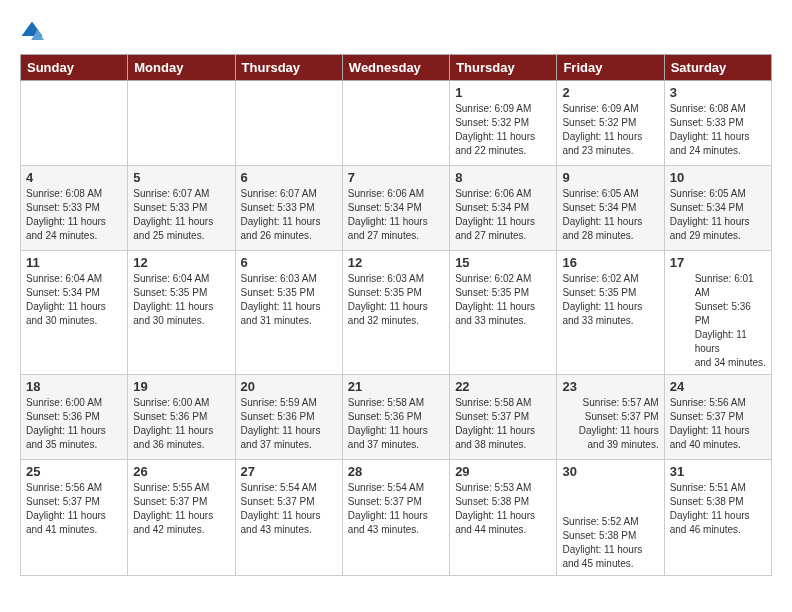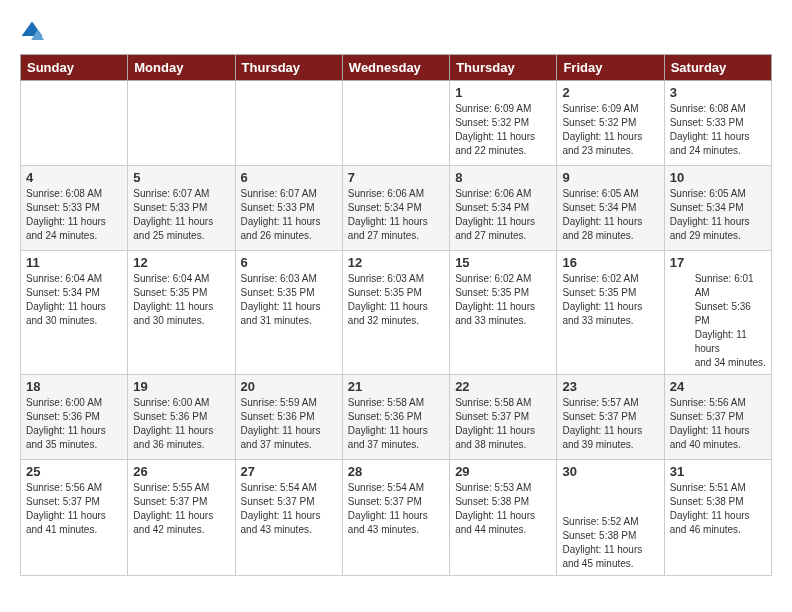--- a/index.html
+++ b/index.html
@@ -286,21 +286,21 @@
         </td>
         <td>
           <span class="day-number">22</span>
           <div class="day-info" style="white-space: pre-line;">Sunrise: 5:58 AM
 Sunset: 5:37 PM
 Daylight: 11 hours
 and 38 minutes.</div>
         </td>
         <td>
           <span class="day-number">23</span>
-          <div class="day-info" style="white-space: pre-line;">Sunrise: 5:57 AM
+          <div class="day-info" style="white-space: pre-line; text-align: right;">Sunrise: 5:57 AM
 Sunset: 5:37 PM
 Daylight: 11 hours
 and 39 minutes.</div>
         </td>
         <td>
           <span class="day-number">24</span>
           <div class="day-info" style="white-space: pre-line;">Sunrise: 5:56 AM
 Sunset: 5:37 PM
 Daylight: 11 hours
 and 40 minutes.</div>

